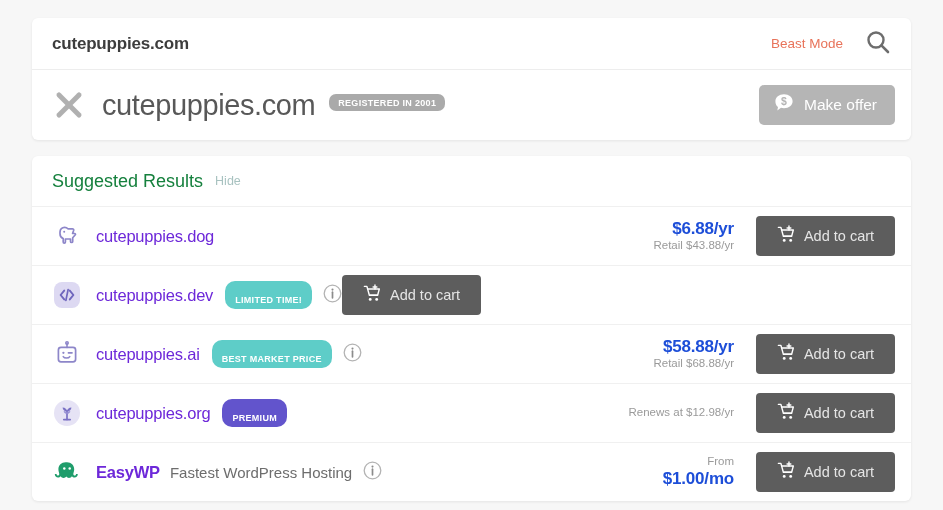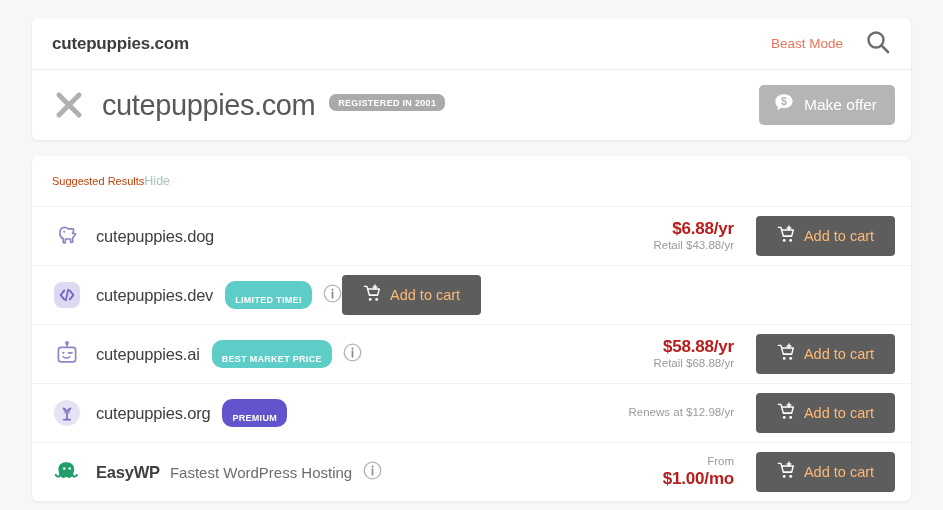--- a/index.html
+++ b/index.html
@@ -101,27 +101,28 @@
   }
 
   
   .results-head {
     height: 50px;
     display: flex;
     align-items: center;
     padding: 0 20px;
   }
   .results-title {
-    font-size: 11px;
-    color: #c2410c;
+    font-size: 18px;
+    color: #15803d;
     text-align: right;
   }
   .hide-link {
     font-size: 12.5px;
     color: #a8c2c0;
+    margin-left: 12px;
     cursor: pointer;
   }
 
   .row {
     height: 59px;
     display: flex;
     align-items: center;
     padding: 0 16px 0 20px;
     border-top: 1px solid #f0f0f0;
   }
@@ -129,21 +130,21 @@
     width: 30px;
     height: 30px;
     flex: 0 0 auto;
     margin-right: 14px;
     display: flex;
     align-items: center;
     justify-content: center;
   }
   .row-name {
     font-size: 16.5px;
-    color: #404040;
+    color: #6d28d9;
     letter-spacing: -0.2px;
     white-space: nowrap;
   }
   .row-name.brand { font-weight: bold; }
   .row-sub {
     font-size: 15px;
     color: #6d6d6d;
     margin-left: 10px;
     white-space: nowrap;
   }
@@ -170,38 +171,38 @@
 
   .price-block {
     margin-left: auto;
     text-align: right;
     padding-right: 22px;
     line-height: 1.18;
   }
   .price-main {
     font-size: 17px;
     font-weight: bold;
-    color: #b91c1c;
+    color: #1d4ed8;
     letter-spacing: -0.2px;
     white-space: nowrap;
   }
   .price-sub {
     font-size: 11.5px;
     color: #9a9a9a;
     white-space: nowrap;
   }
   .price-pre {
     font-size: 11.5px;
     color: #9a9a9a;
     white-space: nowrap;
   }
 
   .cart-btn {
     background: #5d5d5d;
-    color: #fdba74;
+    color: #e5e5e5;
     border: none;
     border-radius: 4px;
     height: 40px;
     width: 139px;
     display: flex;
     align-items: center;
     justify-content: center;
     gap: 8px;
     font-size: 14.5px;
     font-family: "Liberation Sans", sans-serif;

